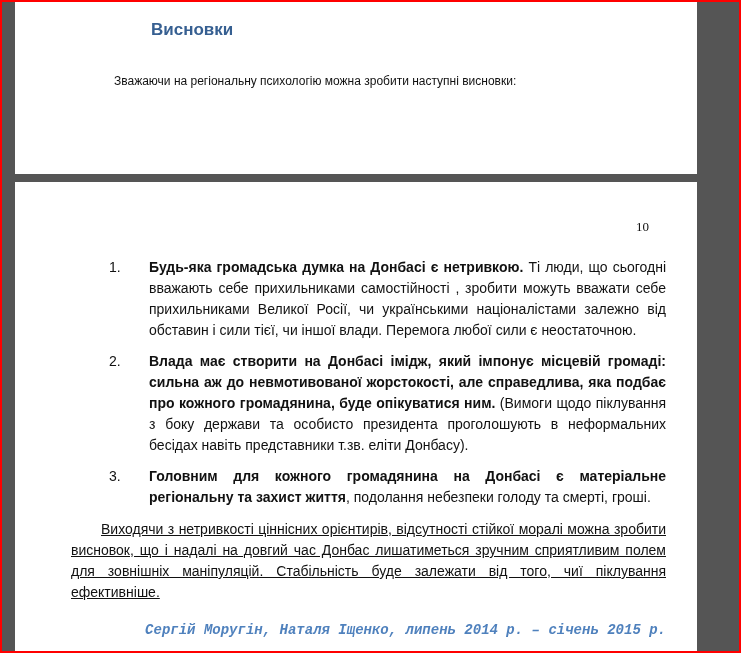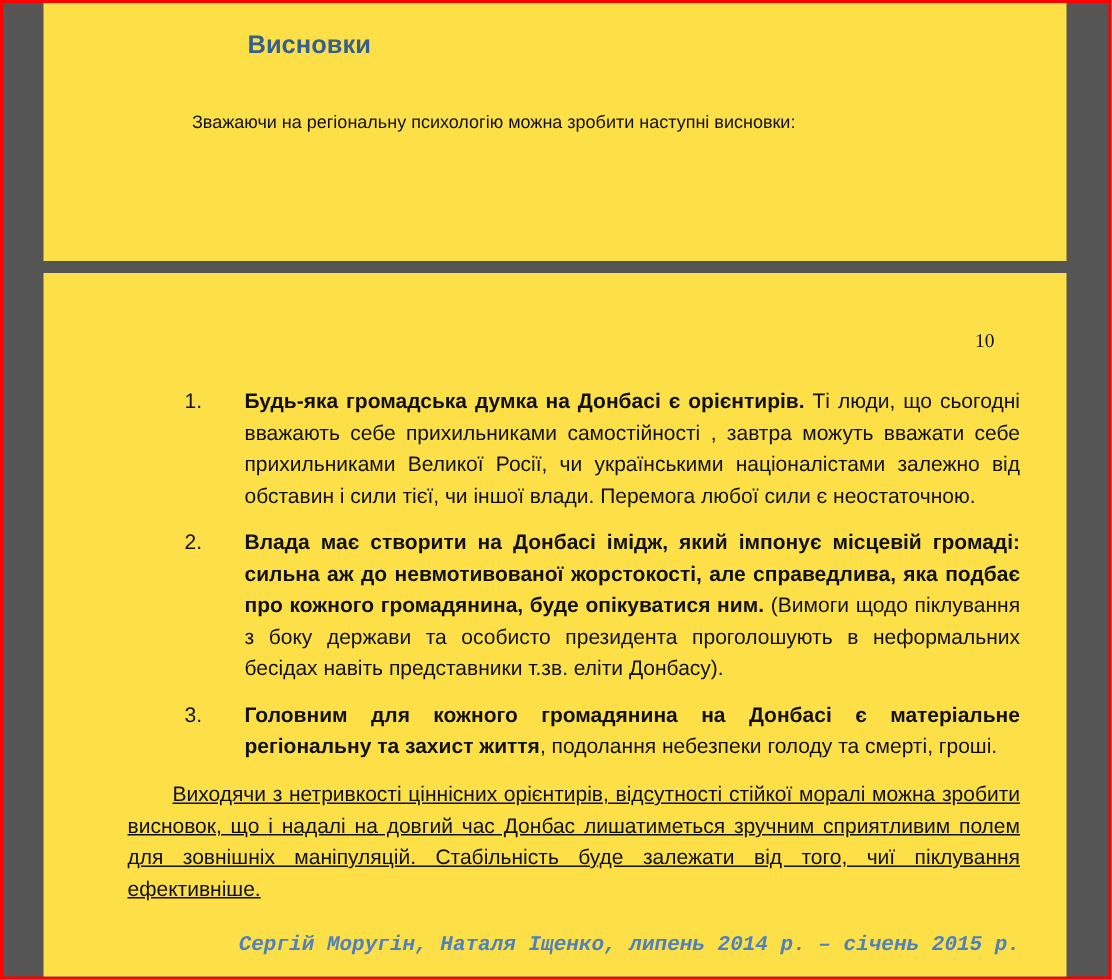--- a/index.html
+++ b/index.html
@@ -11,23 +11,23 @@
   .viewport {
     position: relative;
     width: 741px; height: 653px;
     box-sizing: border-box;
     background: var(--background, #555555);
     border: 2px solid var(--border, #ff0000);
     overflow: hidden;
   }
   .page {
     position: absolute;
-    left: 27px;
+    left: 13px;
     width: 682px;
-    background: #fde047;
+    background: #ffffff;
     box-sizing: border-box;
   }
   .page-1 { top: 0; height: 172px; }
   .page-2 { top: 180px; height: 537px; }
 
   
   .section-heading {
     margin: 18px 0 0 136px;
     color: var(--heading, #365f91);
     font-size: 17px;
@@ -97,21 +97,21 @@
     <div class="section-heading">Висновки</div>
     <div class="intro-paragraph">Зважаючи на регіональну психологію можна зробити наступні висновки:</div>
   </div>
 
   <div class="page page-2">
     <div class="page-number">10</div>
 
     <div class="conclusion-list">
 
       <div class="list-item">
-        <span class="item-number">1.</span><span class="item-bold">Будь-яка громадська думка на Донбасі є орієнтирів.</span><span> Ті люди, що сьогодні вважають себе прихильниками самостійності , завтра можуть вважати себе прихильниками Великої Росії, чи українськими націоналістами залежно від обставин і сили тієї, чи іншої влади. Перемога любої сили є неостаточною.</span>
+        <span class="item-number">1.</span><span class="item-bold">Будь-яка громадська думка на Донбасі є нетривкою.</span><span> Ті люди, що сьогодні вважають себе прихильниками самостійності , зробити можуть вважати себе прихильниками Великої Росії, чи українськими націоналістами залежно від обставин і сили тієї, чи іншої влади. Перемога любої сили є неостаточною.</span>
       </div>
 
       <div class="list-item">
         <span class="item-number">2.</span><span class="item-bold">Влада має створити на Донбасі імідж, який імпонує місцевій громаді: сильна аж до невмотивованої жорстокості, але справедлива, яка подбає про кожного громадянина, буде опікуватися ним.</span><span> (Вимоги щодо піклування з боку держави та особисто президента проголошують в неформальних бесідах навіть представники т.зв. еліти Донбасу).</span>
       </div>
 
       <div class="list-item">
         <span class="item-number">3.</span><span class="item-bold">Головним для кожного громадянина на Донбасі є матеріальне регіональну та захист життя</span><span>, подолання небезпеки голоду та смерті, гроші.</span>
       </div>
 

